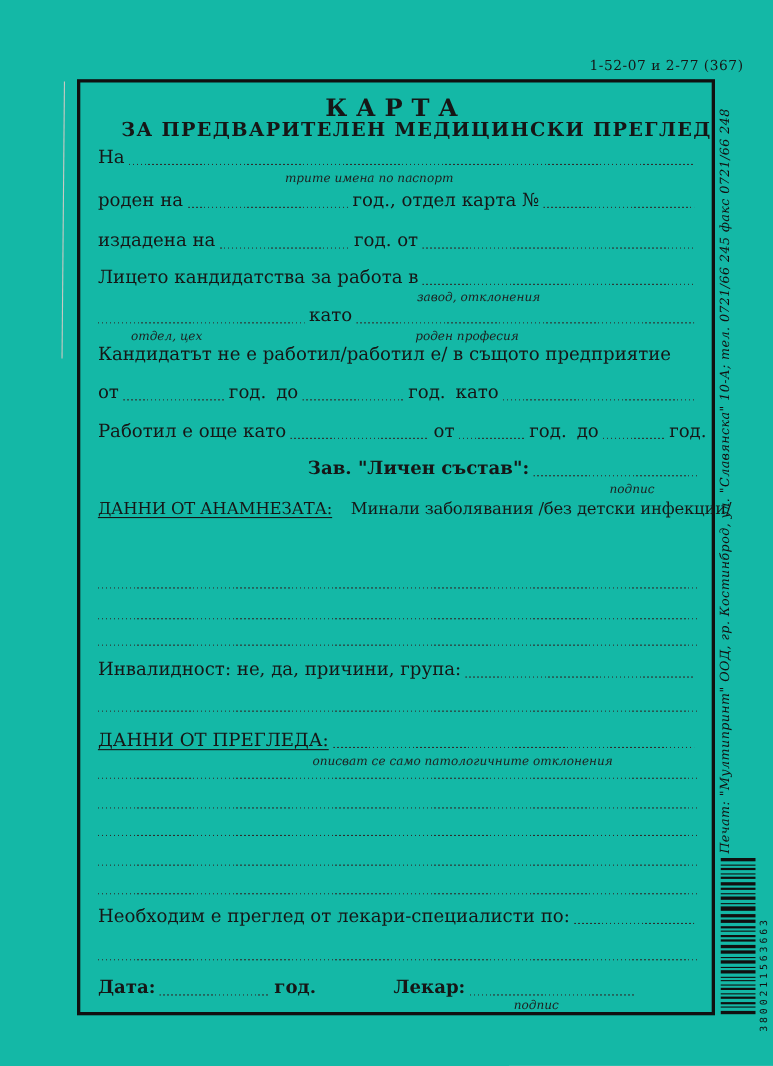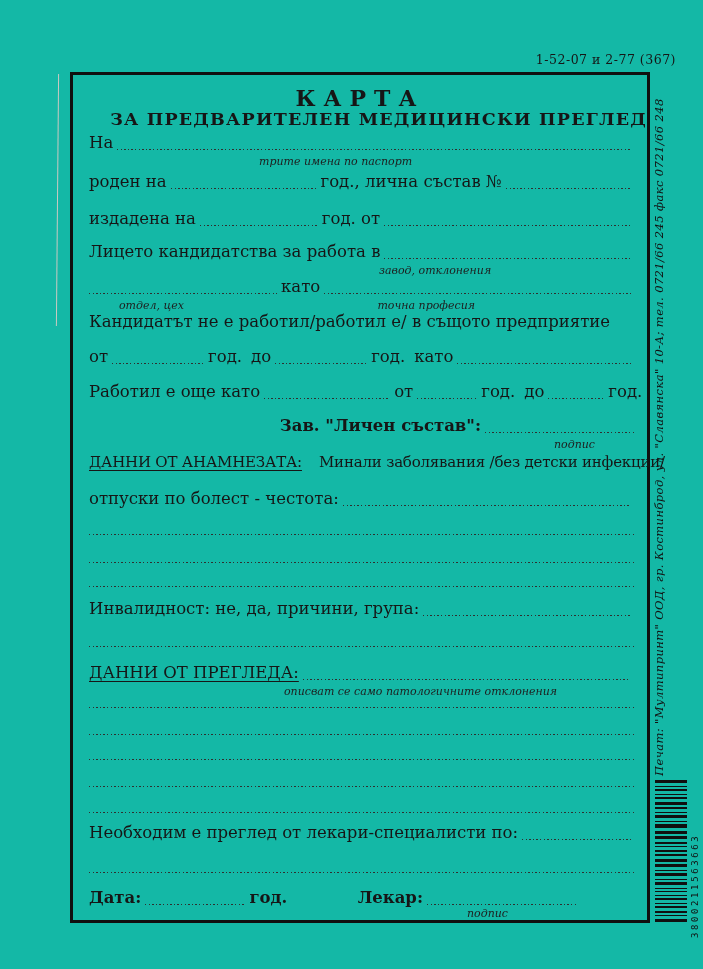--- a/index.html
+++ b/index.html
@@ -82,21 +82,21 @@
 
     <div class="row" style="top:58px">
       <span class="lbl">На</span>
       <span class="dots"></span>
     </div>
     <div class="note" style="top:80px;padding-left:170px">трите имена по паспорт</div>
 
     <div class="row" style="top:97px">
       <span class="lbl">роден на</span>
       <span class="dots" style="flex:0 0 146px"></span>
-      <span class="lbl">год., лична състав №</span>
+      <span class="lbl">год., отдел карта №</span>
       <span class="dots"></span>
     </div>
 
     <div class="row" style="top:134px">
       <span class="lbl">издадена на</span>
       <span class="dots" style="flex:0 0 118px"></span>
       <span class="lbl">год. от</span>
       <span class="dots"></span>
     </div>
 
@@ -106,21 +106,21 @@
     </div>
     <div class="note" style="top:189px;padding-left:290px">завод, отклонения</div>
 
     <div class="row" style="top:202px">
       <span class="dots" style="flex:0 0 188px;margin-left:0"></span>
       <span class="lbl">като</span>
       <span class="dots"></span>
     </div>
     <div class="note" style="top:224px">
       <span style="margin-left:30px">отдел, цех</span>
-      <span style="margin-left:190px">точна професия</span>
+      <span style="margin-left:190px">роден професия</span>
     </div>
 
     <div class="row" style="top:237px">
       <span class="lbl">Кандидатът не е работил/работил е/ в същото предприятие</span>
     </div>
 
     <div class="row" style="top:272px">
       <span class="lbl">от</span>
       <span class="dots" style="flex:0 0 92px"></span>
       <span class="lbl">год.</span>
@@ -150,24 +150,20 @@
       <span class="lbl b">Зав. "Личен състав":</span>
       <span class="dots" style="flex:0 0 150px;margin-right:0"></span>
     </div>
     <div class="note" style="top:363px;text-align:right;padding-right:40px">подпис</div>
 
     <div class="row fs15" style="top:377px">
       <span class="lbl u">ДАННИ ОТ АНАМНЕЗАТА:</span>
       <span class="lbl" style="margin-left:17px">Минали  заболявания  /без детски инфекции/</span>
     </div>
 
-    <div class="row" style="top:414px">
-      <span class="lbl">отпуски по болест - честота:</span>
-      <span class="dots"></span>
-    </div>
 
     <div class="dline" style="top:446px"></div>
     <div class="dline" style="top:474px"></div>
     <div class="dline" style="top:498px"></div>
 
     <div class="row" style="top:524px">
       <span class="lbl">Инвалидност: не, да, причини, група:</span>
       <span class="dots"></span>
     </div>
 

